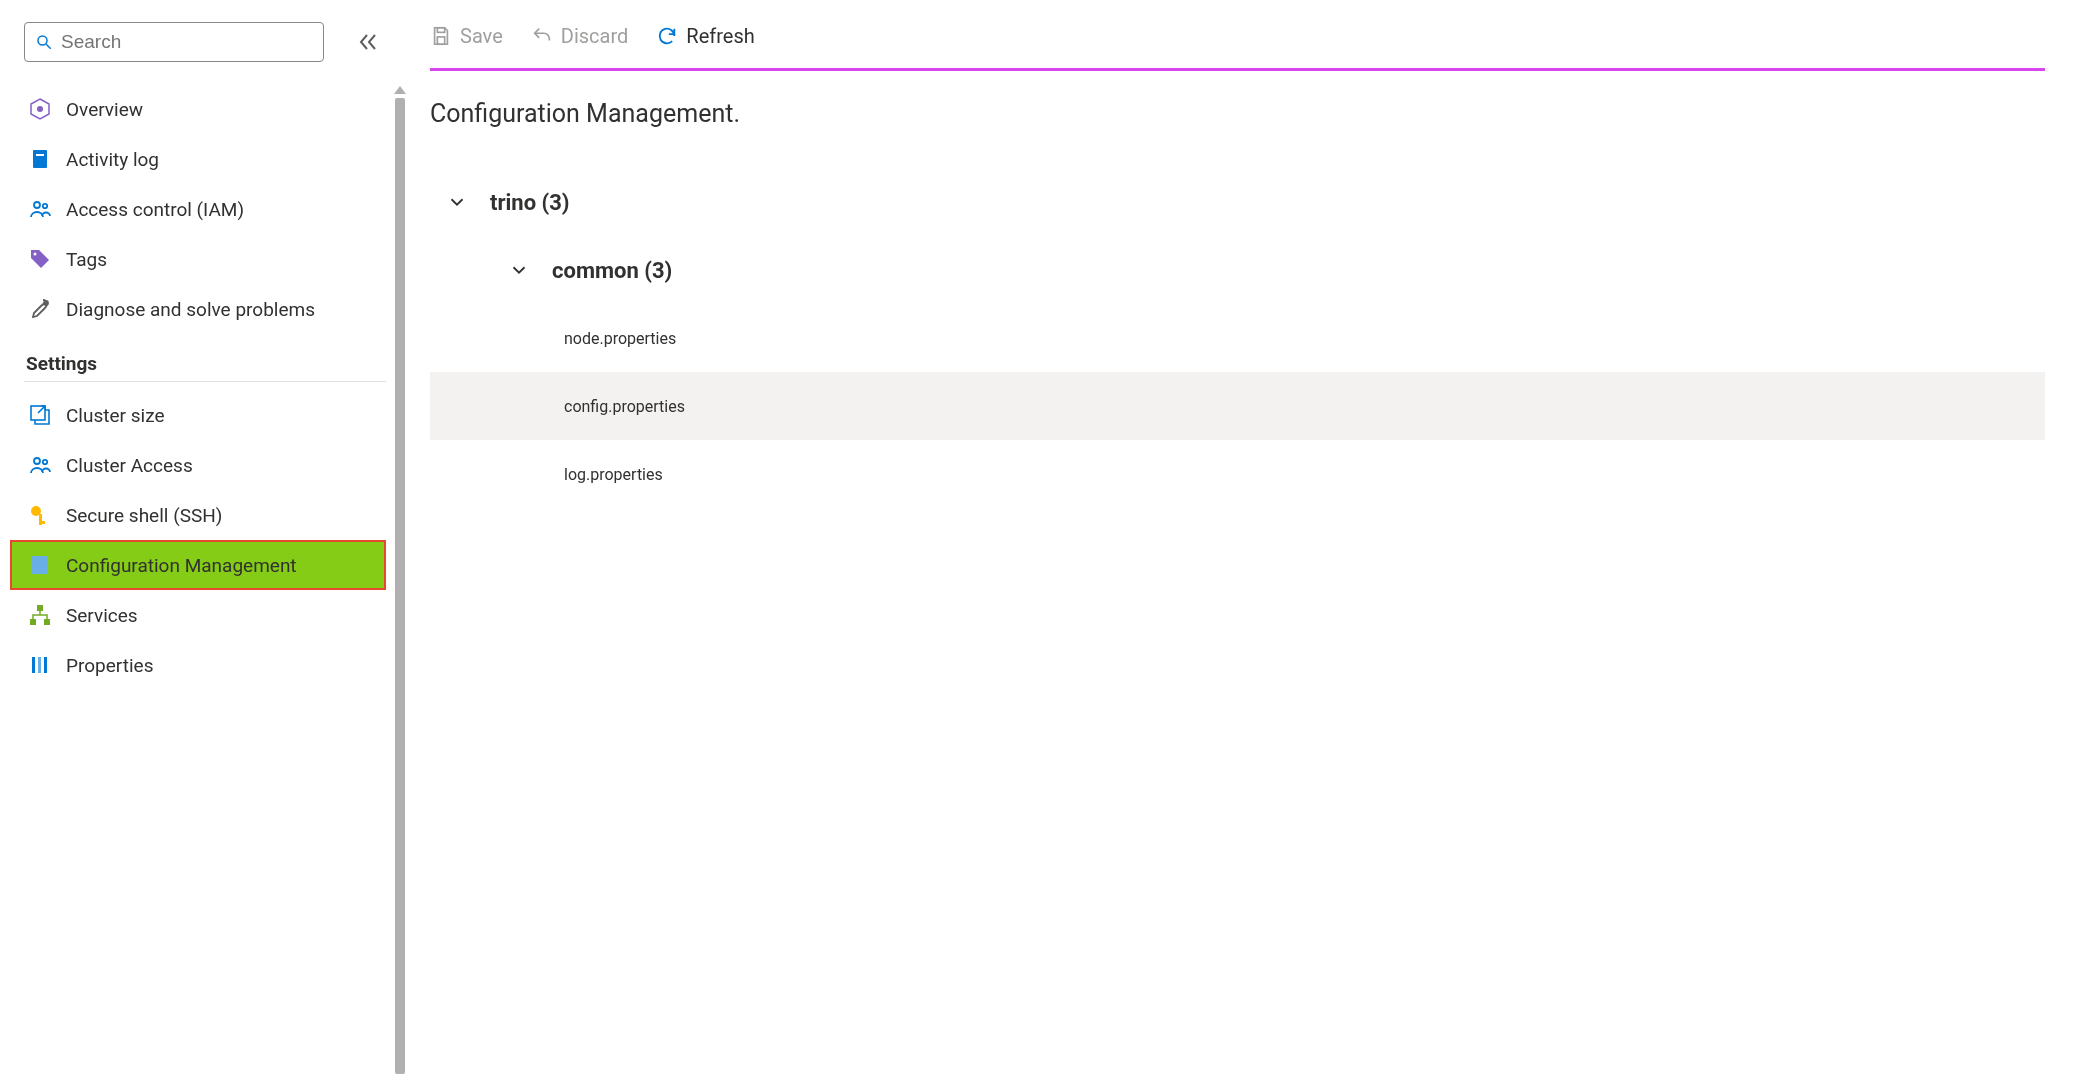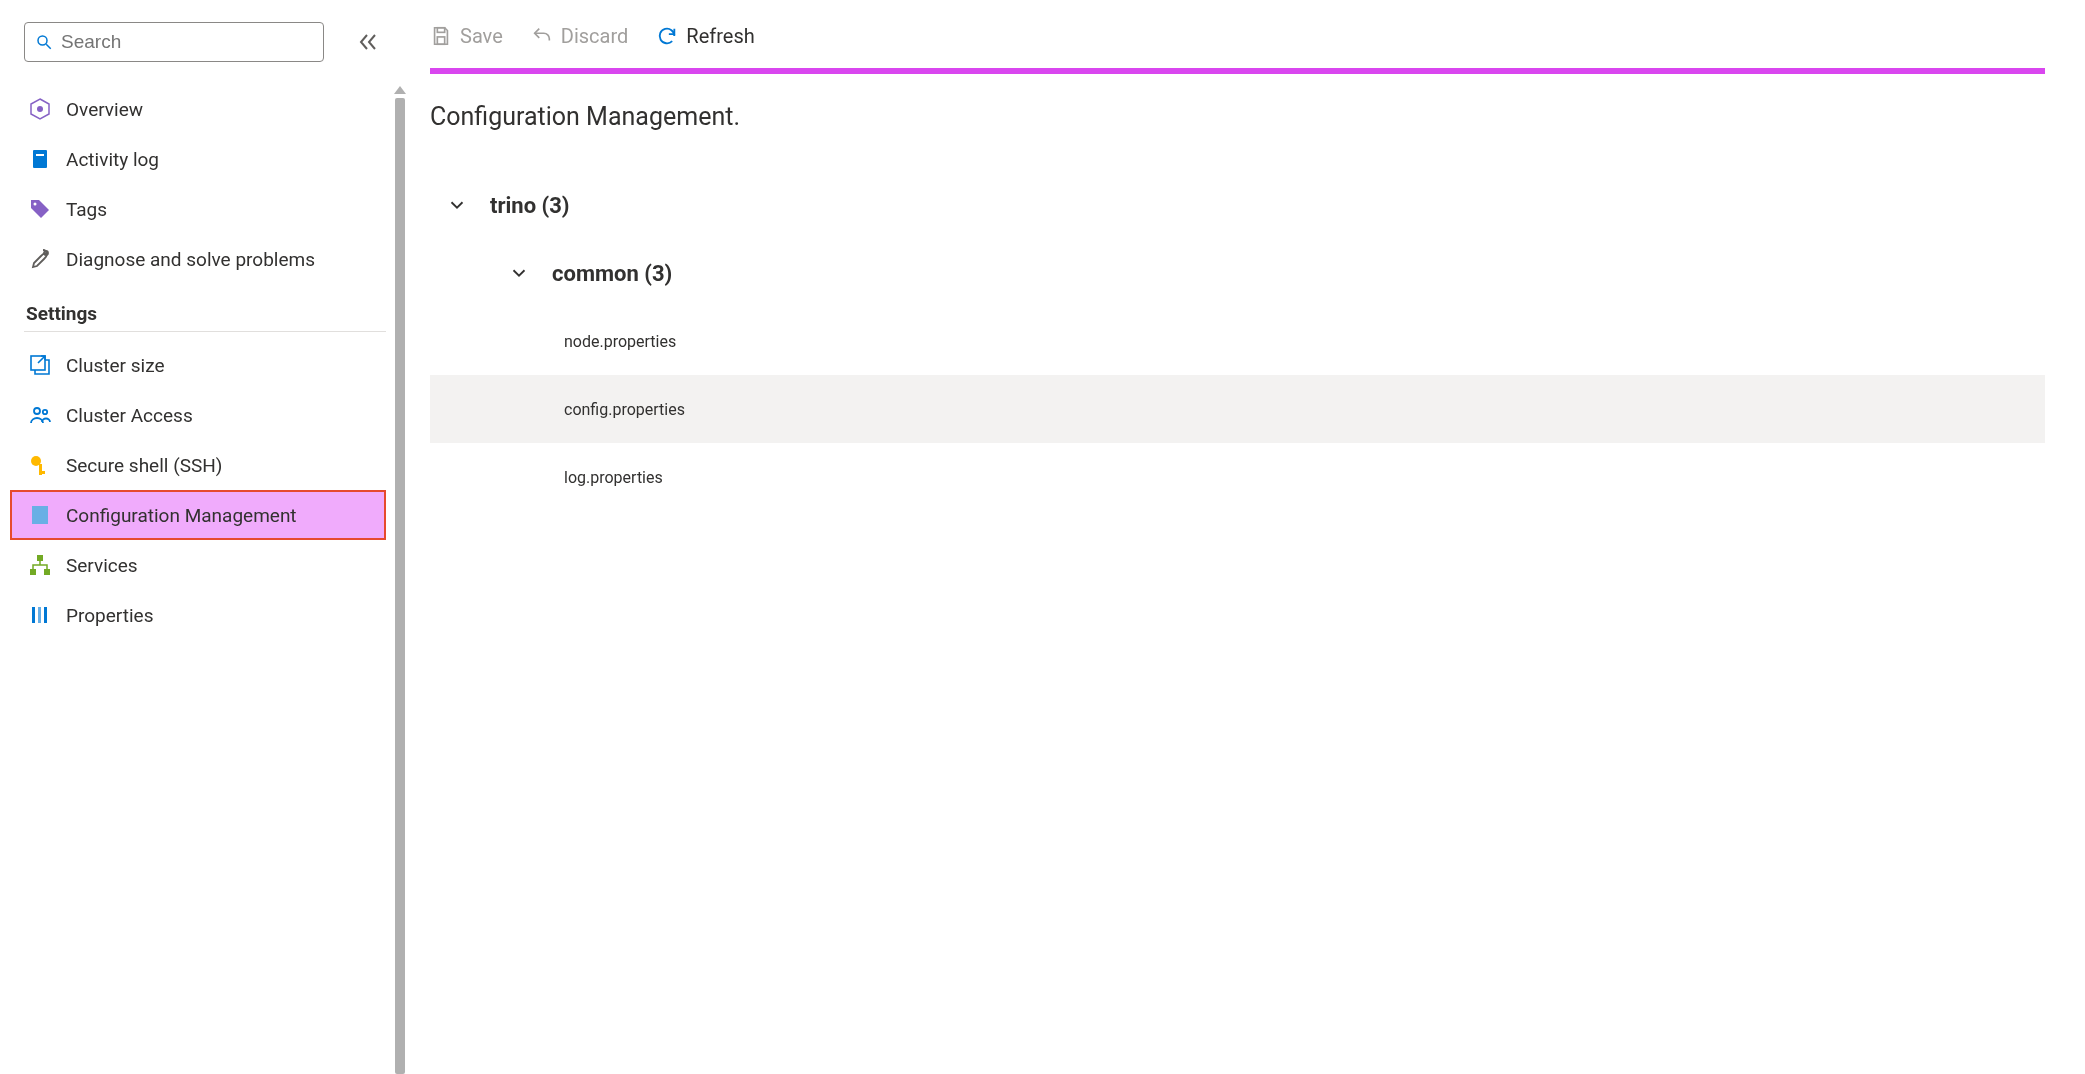--- a/index.html
+++ b/index.html
@@ -59,21 +59,21 @@
   .nav-item .icon {
     width: 24px;
     height: 24px;
     margin-right: 14px;
     flex: 0 0 24px;
     display: flex;
     align-items: center;
     justify-content: center;
   }
   .nav-item.selected {
-    background: #f0abfc;
+    background: #84cc16;
     outline: 2px solid #e64a2e;
     outline-offset: -2px;
     margin-left: -14px;
     padding-left: 18px;
     margin-right: 4px;
   }
   .section-header {
     font-weight: 700;
     color: #323130;
     margin-top: 18px;
@@ -113,21 +113,21 @@
   
   .main {
     flex: 1;
     padding: 24px 40px 0 40px;
   }
   .toolbar {
     display: flex;
     align-items: center;
     gap: 28px;
     padding-bottom: 20px;
-    border-bottom: 6px solid #d946ef;
+    border-bottom: 3px solid #d946ef;
     margin-bottom: 28px;
   }
   .tb-btn {
     display: flex;
     align-items: center;
     gap: 8px;
     cursor: pointer;
     font-size: 20px;
   }
   .tb-btn.disabled { color: #a19f9d; cursor: default; }
@@ -192,20 +192,31 @@
       <span>Overview</span>
     </div>
     <div class="nav-item">
       <span class="icon ic-blue">
         <svg viewBox="0 0 24 24">
             <rect x="5" y="3" width="14" height="18" rx="1" fill="currentColor"></rect>
             <rect x="8" y="7" width="8" height="2" fill="#fff"></rect>
           </svg>
       </span>
       <span>Activity log</span>
+    </div>
+    <div class="nav-item">
+      <span class="icon ic-blue">
+        <svg viewBox="0 0 24 24" fill="none" stroke="currentColor" stroke-width="1.8">
+            <circle cx="9" cy="8" r="3"></circle>
+            <path d="M3 20c0-3 3-5 6-5s6 2 6 5"></path>
+            <circle cx="17" cy="9" r="2.2"></circle>
+            <path d="M14 19c0-2 2-3.5 4-3.5s4 1.5 4 3.5"></path>
+          </svg>
+      </span>
+      <span>Access control (IAM)</span>
     </div>
     <div class="nav-item">
       <span class="icon ic-purple">
         <svg viewBox="0 0 24 24">
             <path d="M3 3h8l10 10-8 8L3 11z" fill="currentColor"></path>
             <circle cx="7" cy="7" r="1.5" fill="#fff"></circle>
           </svg>
       </span>
       <span>Tags</span>
     </div>

